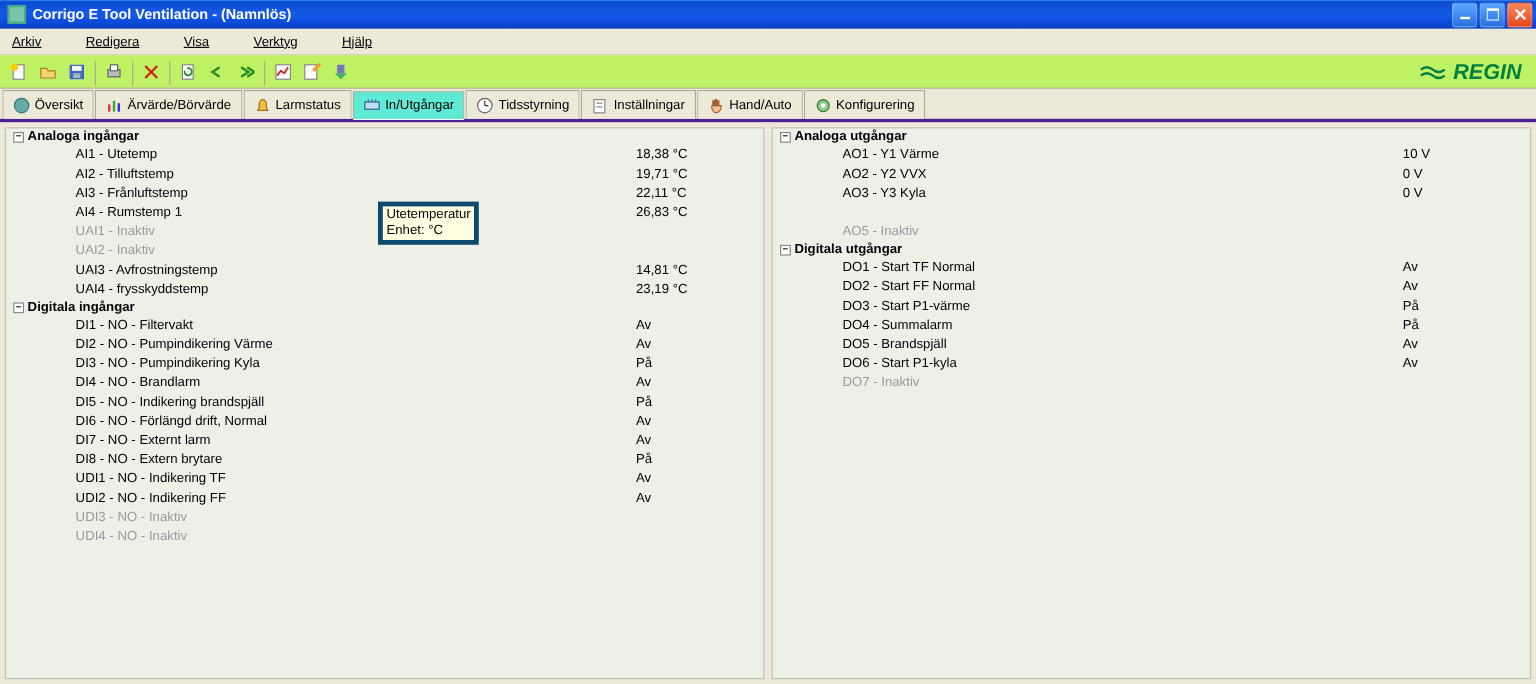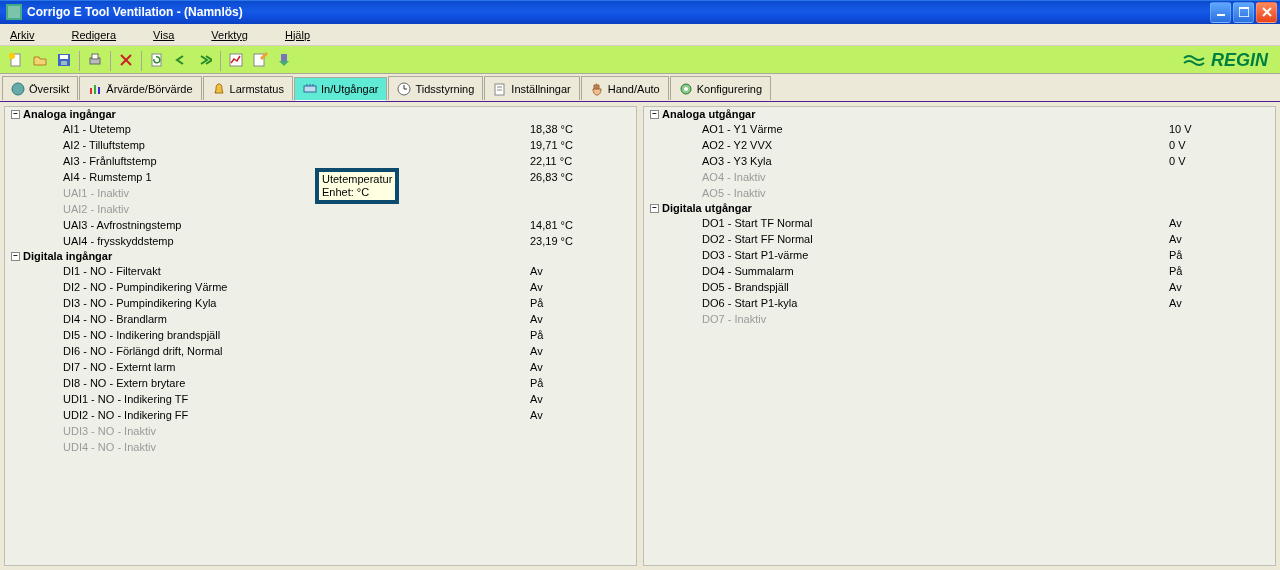--- a/index.html
+++ b/index.html
@@ -18,21 +18,21 @@
   .menubar .menuitem { padding:2px 6px; cursor:default; }
   .menubar .menuitem span { text-decoration:underline; text-decoration-color:#000; text-underline-offset:1px; }
   
   
   .toolbar { height:28px; background:#bef264; display:flex; align-items:flex-end; padding:2px 4px; border-bottom:1px solid #aca899; }
   .toolbar .tbbtn { width:22px; height:22px; display:flex; align-items:center; justify-content:center; margin:0 1px; border:1px solid transparent; }
   .toolbar .sep { width:1px; height:20px; background:#aca899; margin:0 3px; }
   .toolbar .brand { margin-left:auto; font-style:italic; font-weight:bold; font-size:18px; color:#008040; padding-right:8px; display:flex; align-items:center; gap:6px; }
   
   
-  .tabbar { height:28px; background:#ece9d8; display:flex; align-items:center; padding:1px 2px 0 2px; border-bottom:1px solid #4c1d95; gap:1px; }
+  .tabbar { height:28px; background:#ece9d8; display:flex; align-items:center; padding:1px 2px 0 2px; border-bottom:3px solid #4c1d95; gap:1px; }
   .tab { height:24px; display:flex; align-items:center; padding:0 8px; background:#ece9d8; border:1px solid #aca899; border-bottom:none; border-radius:1px 1px 0 0; cursor:default; gap:4px; }
   .tab.active { background:#5eead4; border:1px solid #aca899; border-bottom:1px solid #fdfdfb; position:relative; top:1px; }
   .tab-icon { width:14px; height:14px; display:inline-block; }
   
   
   .content { display:flex; height:calc(570px - 24px - 22px - 28px - 28px); padding:4px; gap:6px; background:#ece9d8; }
   .panel { flex:1; background:#eef0e8; border:1px solid #bfbfb3; overflow:hidden; }
   
   .group-header { font-weight:bold; padding:1px 0 1px 6px; display:flex; align-items:center; gap:3px; }
   .group-header .expander { width:9px; height:9px; border:1px solid #888; background:#fff; display:inline-flex; align-items:center; justify-content:center; font-size:8px; line-height:8px; color:#000; }
@@ -323,21 +323,20 @@
       </div>
       <div class="row">
         <div class="label">AO2 - Y2 VVX</div>
         <div class="value">0 V</div>
       </div>
       <div class="row">
         <div class="label">AO3 - Y3 Kyla</div>
         <div class="value">0 V</div>
       </div>
       <div class="row inactive">
-        <div class="label">AO4 - Inaktiv</div>
         <div class="value"></div>
       </div>
       <div class="row inactive">
         <div class="label">AO5 - Inaktiv</div>
         <div class="value"></div>
       </div>
       <div class="group-header">
         <span class="expander">−</span>
         <span>Digitala utgångar</span>
       </div>

